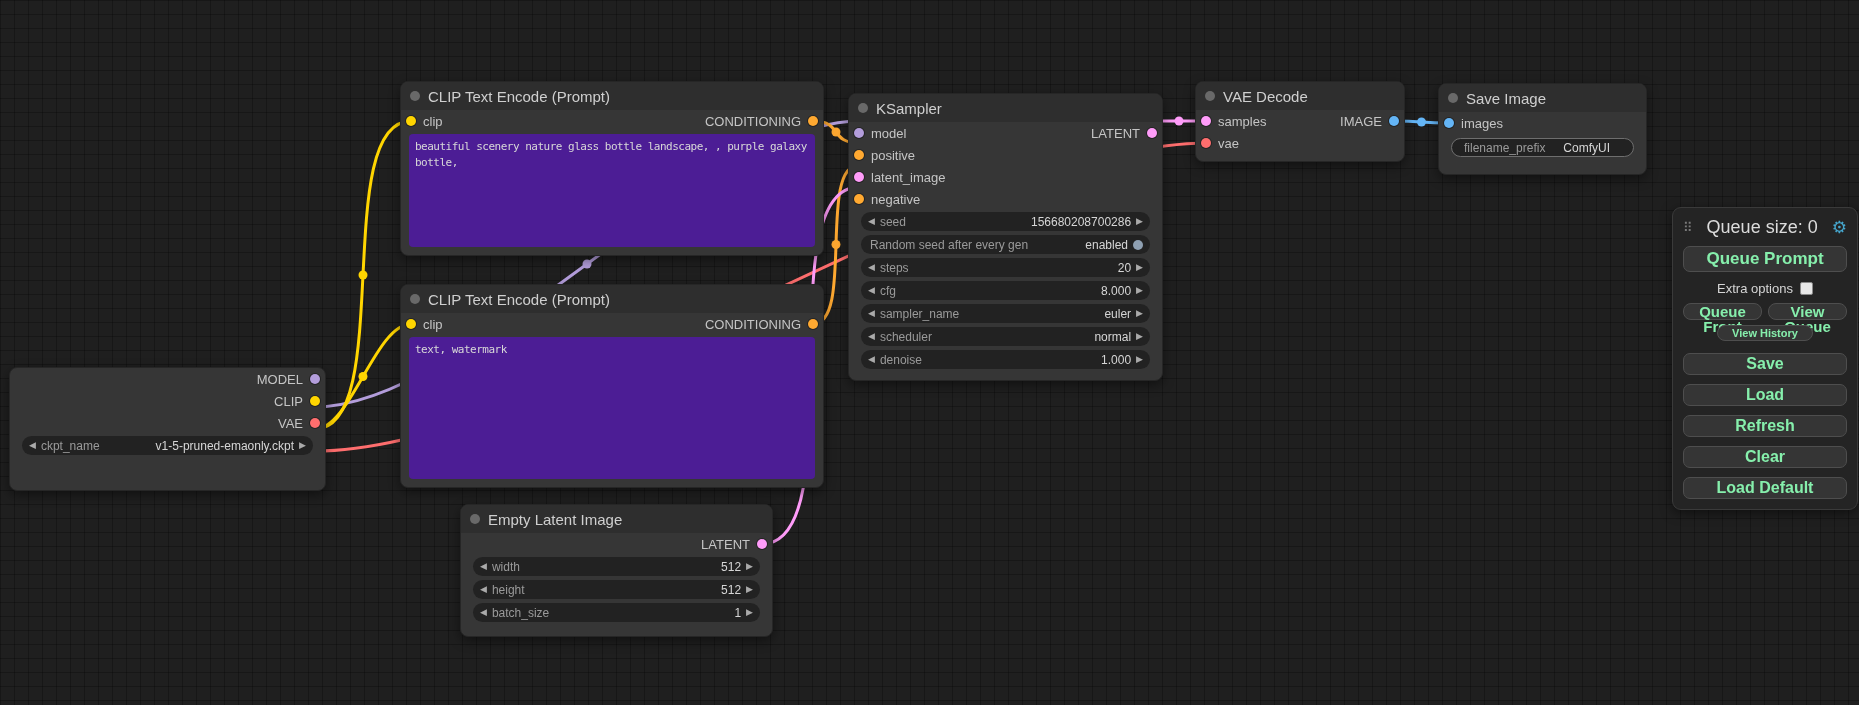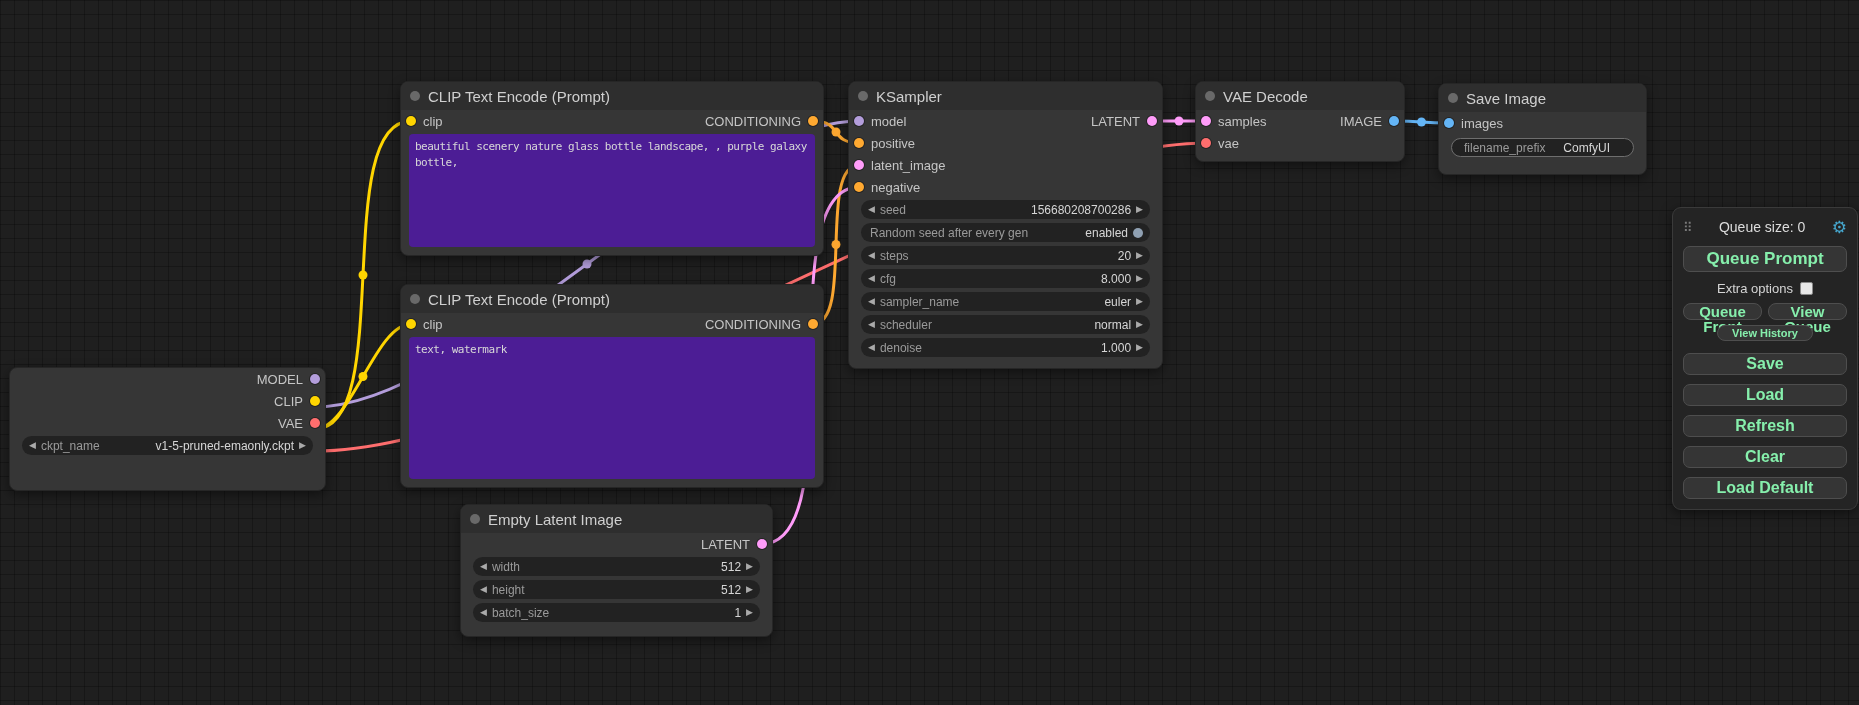--- a/index.html
+++ b/index.html
@@ -76,21 +76,21 @@
     left: 1672px; top: 207px; width: 186px;
     background: #242424;
     border: 1px solid #3a3a3a;
     border-radius: 9px;
     box-shadow: 0 3px 12px rgba(0,0,0,0.5);
     padding: 8px 10px 10px 10px;
     display: flex; flex-direction: column;
   }
   .menu-header { display: flex; align-items: center; height: 22px; }
   .drag-handle { color: #7a7a7a; font-size: 13px; flex: none; cursor: move; }
-  .queue-size { flex: 1; text-align: center; font-size: 14px; color: #dcdcdc; }
+  .queue-size { flex: 1; text-align: center; font-size: 18px; color: #dcdcdc; }
   .gear { color: #45a6cd; font-size: 17px; flex: none; cursor: pointer; }
   .btn { background: #353535; border: 1px solid #4e4e4e; color: #86efac; text-align: center; cursor: pointer; font-weight: bold; }
   .btn-primary { margin-top: 8px; height: 26px; border-radius: 7px; font-size: 17px; line-height: 24px; }
   .extra-row { margin-top: 9px; display: flex; align-items: center; justify-content: center; gap: 7px; height: 15px; }
   .extra-label { font-size: 13px; color: #d6d6d6; }
   .checkbox { width: 13px; height: 13px; background: #e8e8e8; border: 1px solid #8a8a8a; border-radius: 2px; }
   .small-row { margin-top: 7px; display: flex; gap: 6px; }
   .btn-small { flex: 1; height: 17px; border-radius: 8px; font-size: 15px; line-height: 15px; }
   .history-row { margin-top: 5px; display: flex; justify-content: center; }
   .btn-history { width: 96px; height: 16px; border-radius: 8px; font-size: 11px; line-height: 14px; }
@@ -208,21 +208,21 @@
     <span class="arrow">▶</span>
   </div>
   <div class="widget">
     <span class="arrow">◀</span>
     <span class="wlabel">batch_size</span>
     <span class="wvalue">1</span>
     <span class="arrow">▶</span>
   </div>
 </div>
 
-<div class="node" style="left:848px;top:81px;width:315px;height:288px">
+<div class="node" style="left:848px;top:93px;width:315px;height:288px">
   <div class="node-title">
     <span class="collapse-dot"></span>
     <span>KSampler</span>
   </div>
   <div class="slot-row">
     <span class="slot-in">
       <span class="dot" style="background: rgb(179, 157, 219);"></span>
       <span>model</span>
     </span>
     <span class="slot-out">

